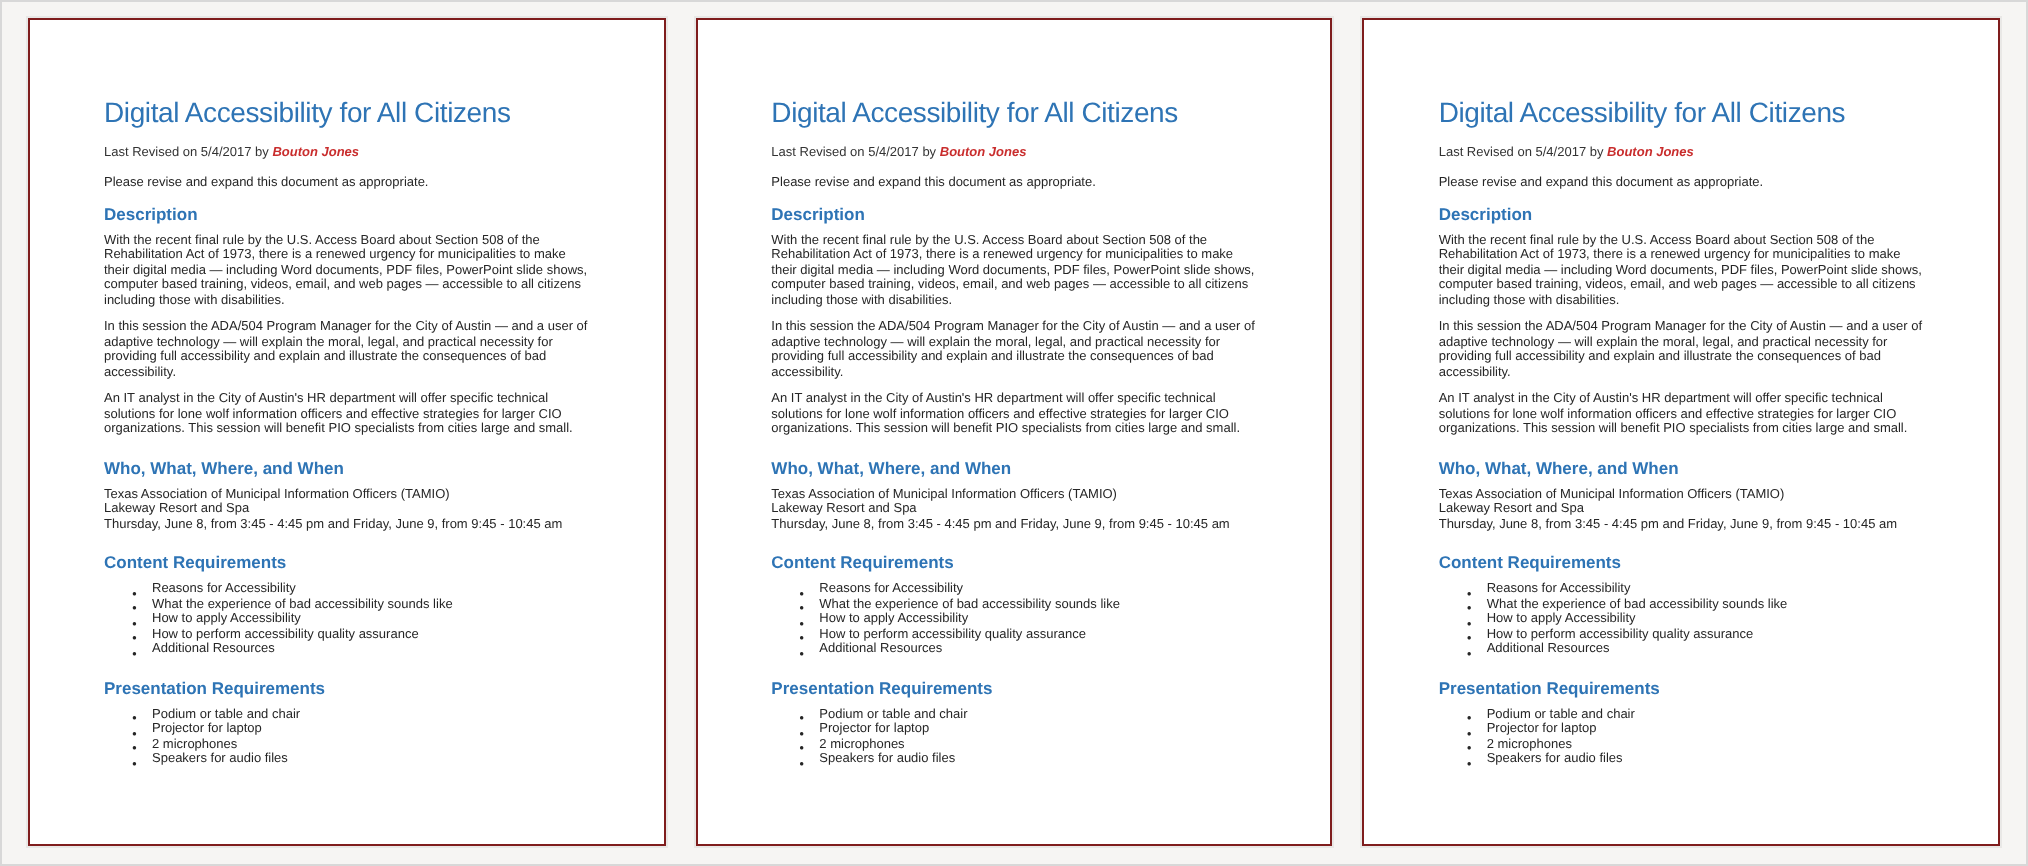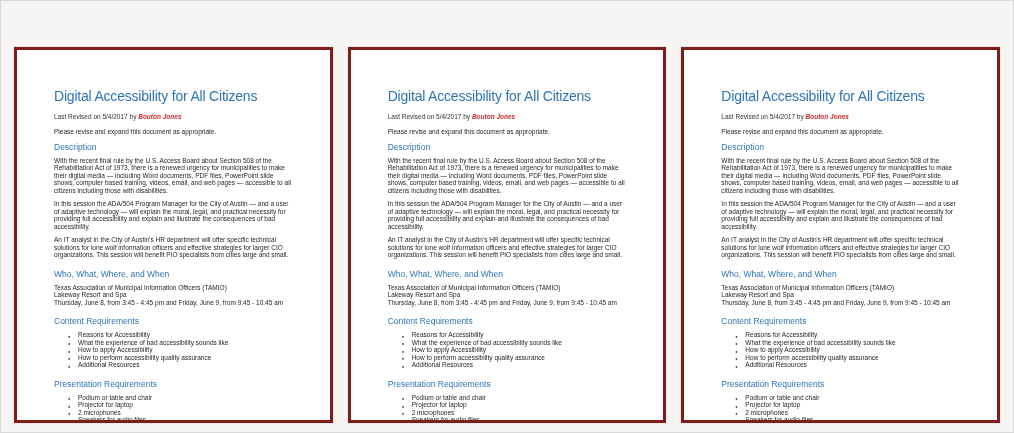--- a/index.html
+++ b/index.html
@@ -13,25 +13,24 @@
     border: 1px solid #d8d8d8;
     display: flex;
     gap: 15px;
     padding: 8px 13px 9px 13px;
     overflow: hidden;
   }
 
   .page {
     flex: 1 1 0;
     background: #ffffff;
-    border: 3px solid #7f1d1d;
+    border: 1px solid #7f1d1d;
     box-shadow: 0 0 0 1px #e9e8e6;
     padding: 38px 36px 0 37px;
     overflow: hidden;
-    margin-top: 38px;
   }
 
   .doc-title {
     font-size: 14px;
     line-height: 16px;
     font-weight: 400;
     letter-spacing: -0.2px;
     color: var(--accent, #2e74b5);
     margin: 0 0 9px 0;
   }
@@ -51,21 +50,21 @@
   .body-text {
     font-size: 6.5px;
     line-height: 7.5px;
     color: #262626;
     margin: 0 0 6px 0;
   }
 
   .heading {
     font-size: 8.5px;
     line-height: 10px;
-    font-weight: 400;
+    font-weight: 700;
     color: var(--accent, #2e74b5);
     margin: 10px 0 5px 0;
   }
   .heading.first { margin-top: 4px; }
 
   .lines { margin-bottom: 2px; }
   .lines div { margin: 0; }
 
   .bullets {
     list-style: none;

